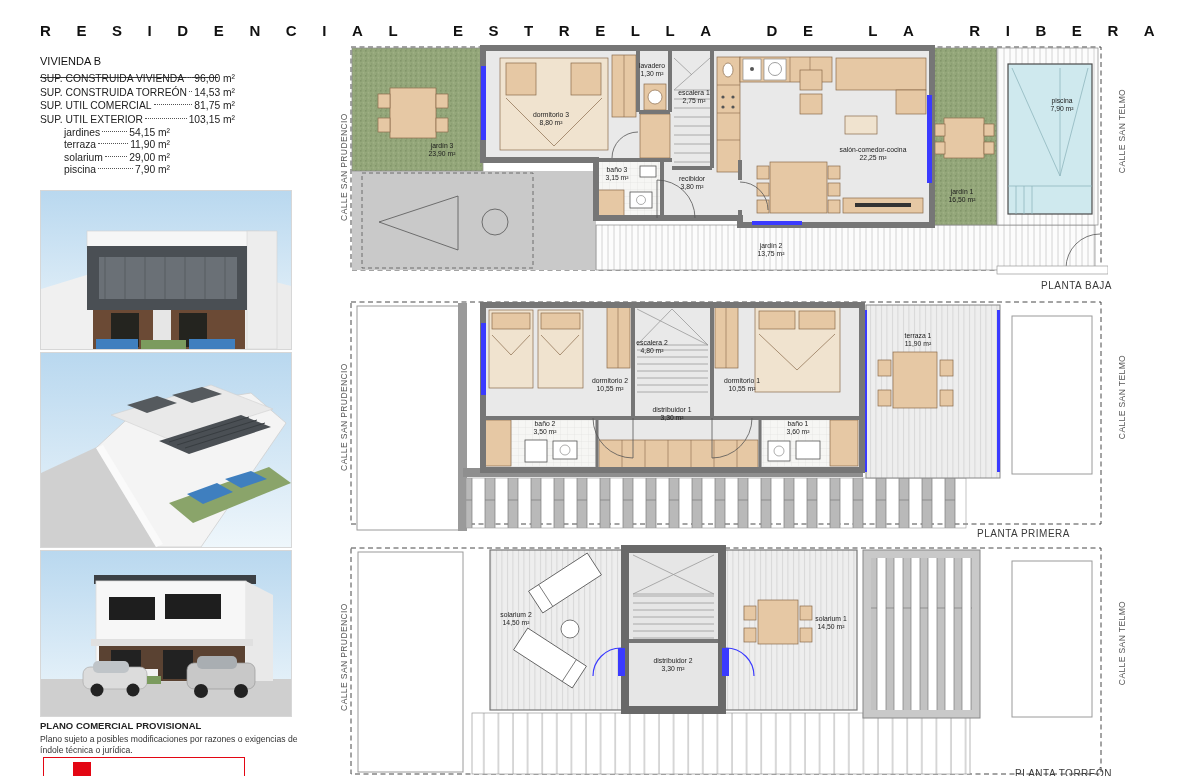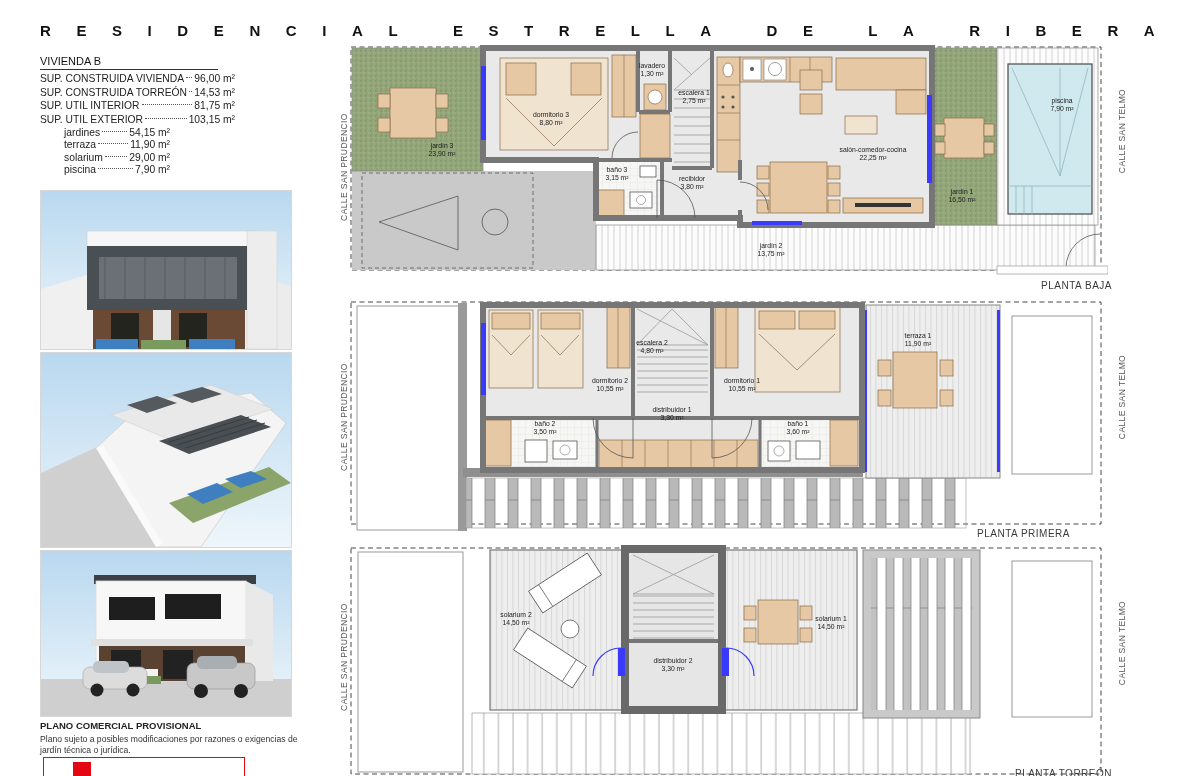--- a/index.html
+++ b/index.html
@@ -4,21 +4,21 @@
 <style>
   html,body{margin:0;padding:0;background:#fff;}
   .page{position:relative;width:1200px;height:776px;background:#fff;overflow:hidden;
         font-family:"Liberation Sans",sans-serif;color:#1a1a1a;}
   .abs{position:absolute;}
   
   .title{left:40px;top:22px;width:1115px;height:22px;display:flex;justify-content:space-between;
          font-weight:bold;font-size:15px;color:#111;overflow:hidden;white-space:nowrap;}
   
   .unit-heading{left:40px;top:55px;width:178px;font-size:11px;color:#111;
-                border-bottom:1px solid #333;padding-bottom:2px;}
+                border-bottom:1px solid #333;padding-bottom:10px;}
   .specs{left:40px;top:72px;width:195px;font-size:10.3px;color:#222;}
   .spec-row{display:flex;align-items:center;height:13.5px;}
   .spec-row.sub{margin-left:24px;height:12.5px;width:106px;}
   .spec-dots{flex:1;border-bottom:1.6px dotted #555;margin:0 2px 2px 2px;}
   
   .render{border:1px solid #d7d7d7;overflow:hidden;background:#dceaf5;}
   
   .footer-title{left:40px;top:720px;font-size:9.5px;font-weight:bold;color:#222;}
   .footer-line{left:40px;font-size:8.6px;color:#333;}
   .logo-box{left:43px;top:757px;width:200px;height:32px;border:1px solid #e30613;background:#fff;}
@@ -126,21 +126,21 @@
         <span>SUP. CONSTRUIDA VIVIENDA</span>
         <span class="spec-dots"></span>
         <span>96,00 m²</span>
       </div>
     <div class="spec-row">
         <span>SUP. CONSTRUIDA TORREÓN</span>
         <span class="spec-dots"></span>
         <span>14,53 m²</span>
       </div>
     <div class="spec-row">
-        <span>SUP. UTIL INTERIOR</span>
+        <span>SUP. UTIL COMERCIAL</span>
         <span class="spec-dots"></span>
         <span>81,75 m²</span>
       </div>
     <div class="spec-row">
         <span>SUP. UTIL EXTERIOR</span>
         <span class="spec-dots"></span>
         <span>103,15 m²</span>
       </div>
     <div class="spec-row sub">
         <span>jardines</span>
@@ -217,21 +217,21 @@
       <circle cx="92" cy="139" r="6.5" fill="#222"></circle>
     <rect x="146" y="112" width="68" height="26" rx="7" fill="#c8c8c8" stroke="#999" stroke-width=".7"></rect>
     <rect x="156" y="105" width="40" height="13" rx="5" fill="#a9aeb2"></rect>
     <circle cx="160" cy="140" r="7" fill="#222"></circle>
       <circle cx="200" cy="140" r="7" fill="#222"></circle>
     <rect x="106" y="125" width="14" height="8" fill="#7b9b5e"></rect>
   </svg>
 
   <div class="abs footer-title">PLANO COMERCIAL PROVISIONAL</div>
   <div class="abs footer-line" style="top:734px">Plano sujeto a posibles modificaciones por razones o exigencias de</div>
-  <div class="abs footer-line" style="top:745px">jardín técnica o jurídica.</div>
+  <div class="abs footer-line" style="top:745px">índole técnica o jurídica.</div>
   <div class="abs logo-box">
     <div class="logo-mark"></div>
   </div>
 
   <svg class="plan" style="left:348px;top:44px" width="760" height="240" viewBox="348 44 760 240">
     <rect x="351" y="47" width="750" height="223" class="dashed"></rect>
 
     <rect x="352" y="171" width="244" height="99" fill="#c9c9c9"></rect>
     <rect x="362" y="173" width="171" height="95" fill="none" stroke="#555" stroke-width=".8" stroke-dasharray="4 3"></rect>
     <path d="M379,222 L458,196 L458,250 Z" class="thin"></path>

